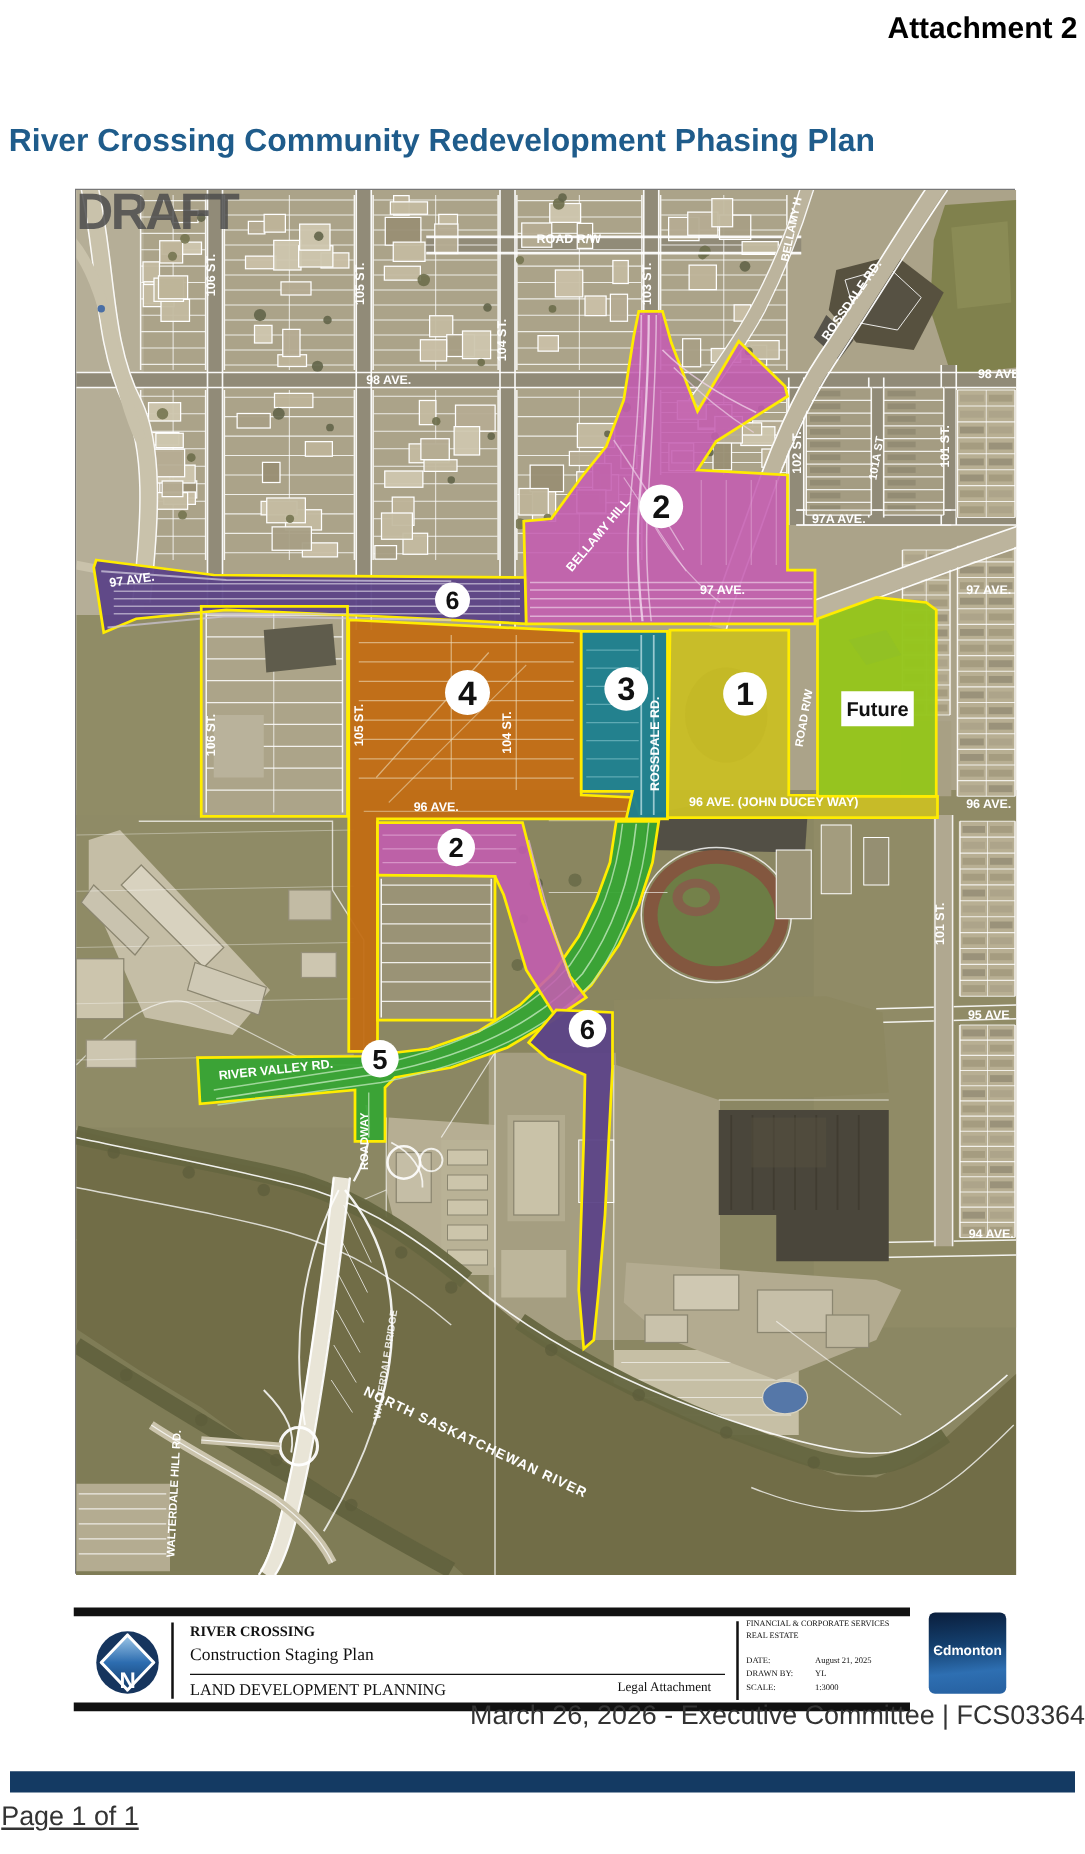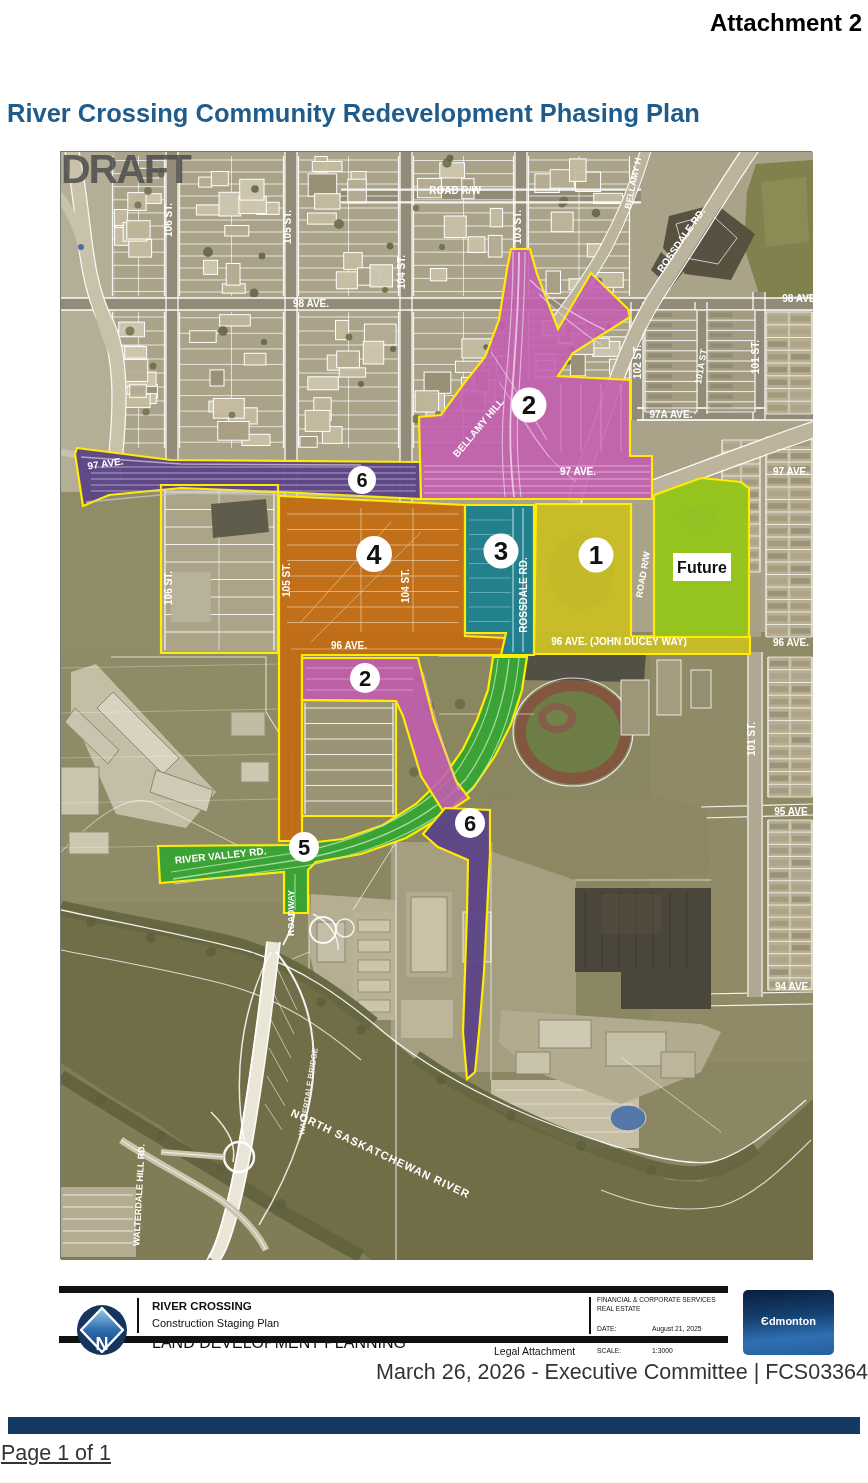--- a/index.html
+++ b/index.html
@@ -1,34 +1,34 @@
 <!DOCTYPE html>
 <html><head>
 <meta charset="utf-8">
 <style>
 * { margin:0; padding:0; box-sizing:border-box; }
 body { width:868px; height:1483px; background:#fff; font-family:"Liberation Sans", sans-serif; position:relative; overflow:hidden; }
 .att { position:absolute; top:9px; right:6px; font-size:24px; font-weight:bold; color:#000000; }
 .title { position:absolute; top:99px; left:7px; font-size:25.5px; font-weight:bold; color:#1f5c8b; }
 .map { position:absolute; left:60px; top:151px; width:752px; height:1108px; border:1px solid #777; }
-.tb { position:absolute; left:59px; top:1286px; width:669px; height:57px; background:#fff; }
+.tb { position:absolute; left:59px; top:1286px; width:669px; height:83px; background:#fff;font-family:Liberation Serif, serif; }
 .tb .bartop { position:absolute; left:0; top:0; width:100%; height:7px; background:#111; }
 .tb .barbot { position:absolute; left:0; bottom:0; width:100%; height:7px; background:#111; }
 .tb .div1 { position:absolute; left:78px; top:12px; bottom:10px; width:2px; background:#111; }
 .tb .div2 { position:absolute; left:530px; top:11px; bottom:9px; width:2px; background:#111; }
 .tb .rc { position:absolute; left:93px; top:14px; font-size:11.5px; font-weight:bold; color:#111; }
-.tb .csp { position:absolute; left:93px; top:31px; font-size:11px; color:#111; }
+.tb .csp { position:absolute; left:93px; top:31px; font-size:14px; color:#111; }
 .tb .hr { position:absolute; left:93px; top:53px; width:428px; height:1px; background:#111; }
-.tb .ldp { position:absolute; left:93px; top:48px; font-size:16px; color:#111; }
+.tb .ldp { position:absolute; left:93px; top:58px; font-size:13px; color:#111; }
 .tb .legal { position:absolute; left:435px; top:59px; font-size:10.5px; color:#111; }
 .tb .fin { position:absolute; left:538px; top:10px; font-size:6.6px; color:#111; line-height:1.35; }
 .tb .meta { position:absolute; left:538px; top:38px; font-size:6.8px; color:#111; line-height:1.6; }
 .tb .meta span { display:inline-block; width:55px; }
 .nlogo { position:absolute; left:76px; top:1304px; width:52px; height:52px; }
-.elogo { position:absolute; left:743px; top:1290px; width:91px; height:65px; border-radius:5px;
+.elogo { position:absolute; left:743px; top:1290px; width:62px; height:65px; border-radius:5px;
   background:linear-gradient(175deg,#0a1e3c 0%,#14406f 40%,#2e6fb2 72%,#2660a0 100%);
   color:#fff; font-weight:bold; font-size:11px; text-align:center; line-height:62px; }
 .footbar { position:absolute; left:8px; top:1417px; width:852px; height:17px; background:#143a63; }
 .pg { position:absolute; left:1px; top:1441px; font-size:21.5px; color:#333;text-decoration:underline; }
 .committee { position:absolute; right:0px; top:1360px; font-size:21.5px; color:#333; }
 svg text { font-family:"Liberation Sans", sans-serif; }
 </style>
 </head>
 <body>
 <div class="att">Attachment 2</div>

